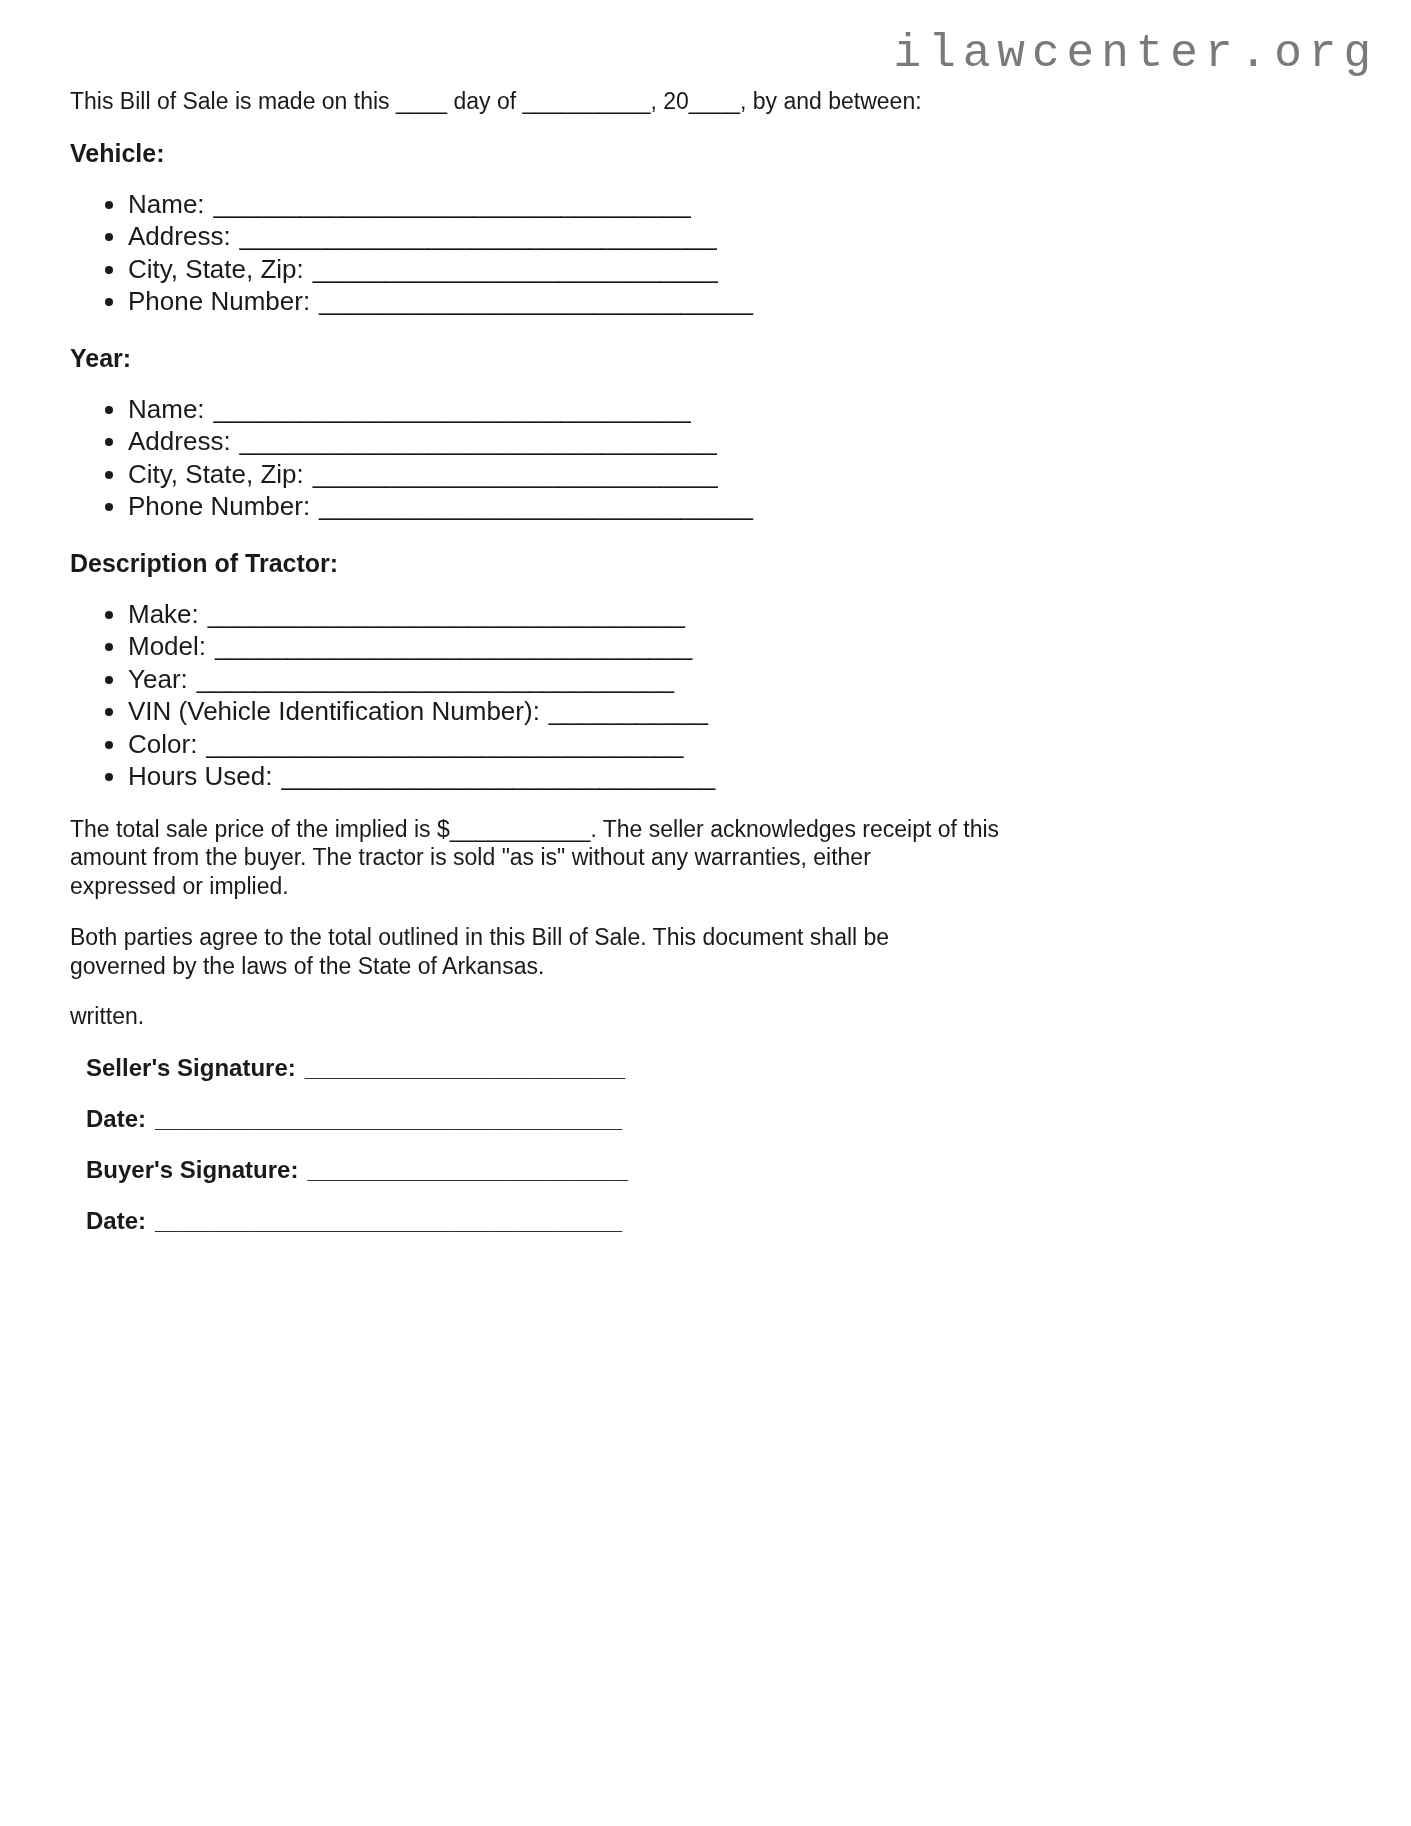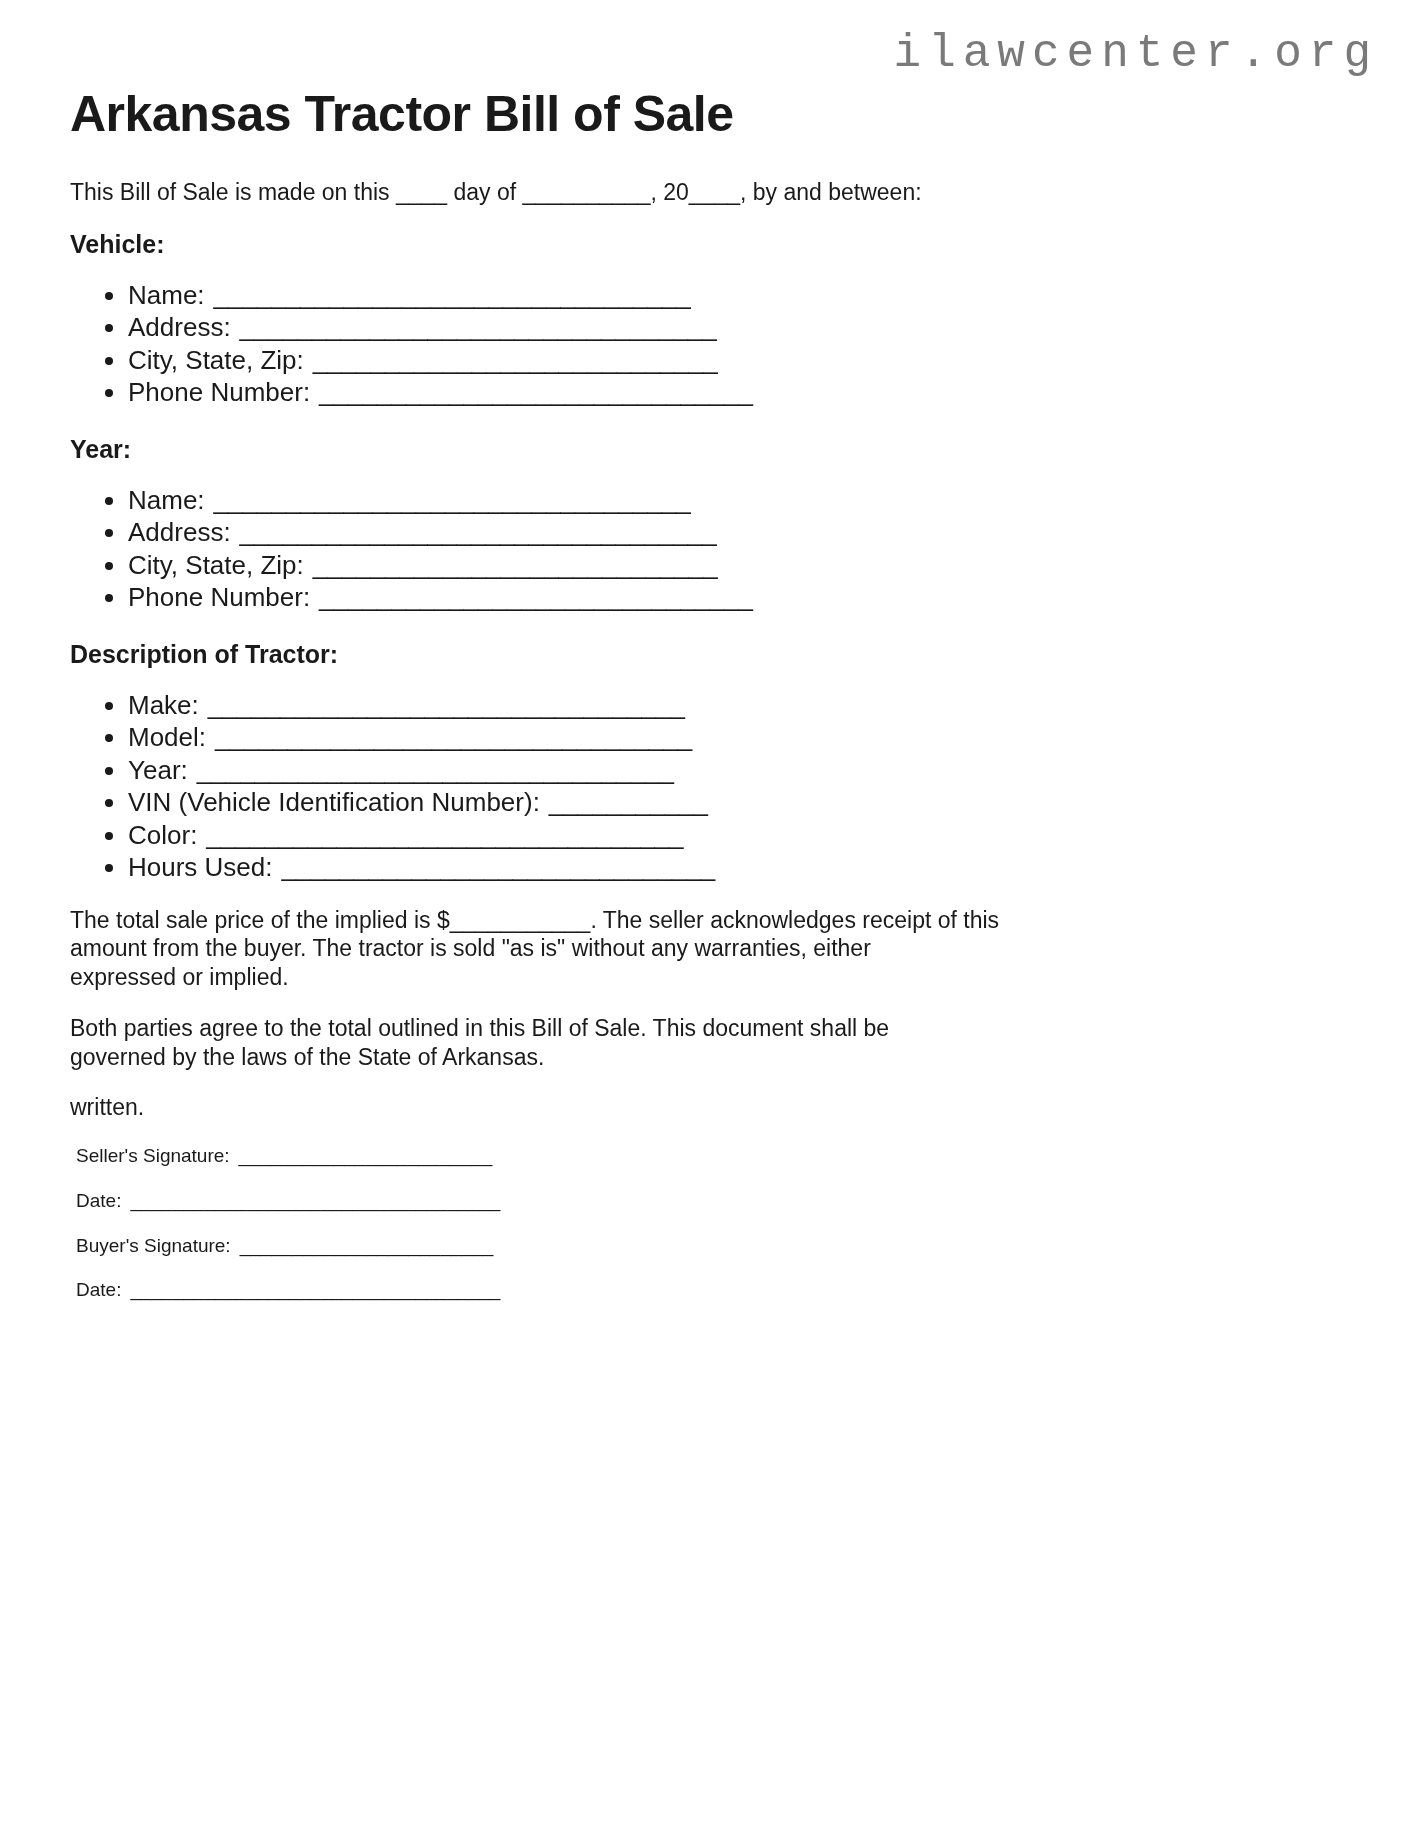--- a/index.html
+++ b/index.html
@@ -52,36 +52,35 @@
   ul.fields.last { margin-bottom: 22px; }
   ul.fields li { white-space: nowrap; }
   .blank { margin-left: 9px; white-space: nowrap; }
   p.para {
     font-size: 23px;
     line-height: 1.25;
     margin: 0 0 22px 0;
   }
   .pline { display: block; white-space: nowrap; }
   .sig-row {
-    font-size: 19px;
+    font-size: 24px;
     line-height: 1.25;
-    font-weight: 400;
-    margin: 0 0 21px 6px;
+    font-weight: 700;
+    margin: 0 0 21px 16px;
     white-space: nowrap;
   }
   .sig-blank { margin-left: 9px; }
 </style>
 </head>
 <body>
 
 <div class="page">
 
   <div class="watermark">ilawcenter.org</div>
 
-  <h1 class="title">Arkansas Tractor Bill of Sale</h1>
 
   <p class="intro">This Bill of Sale is made on this ____ day of __________, 20____, by and between:</p>
 
   <h2 class="sec">Vehicle:</h2>
   <ul class="fields">
     <li><span class="fld-label">Name:</span><span class="blank">_________________________________</span></li>
     <li><span class="fld-label">Address:</span><span class="blank">_________________________________</span></li>
     <li><span class="fld-label">City, State, Zip:</span><span class="blank">____________________________</span></li>
     <li><span class="fld-label">Phone Number:</span><span class="blank">______________________________</span></li>
   </ul>

